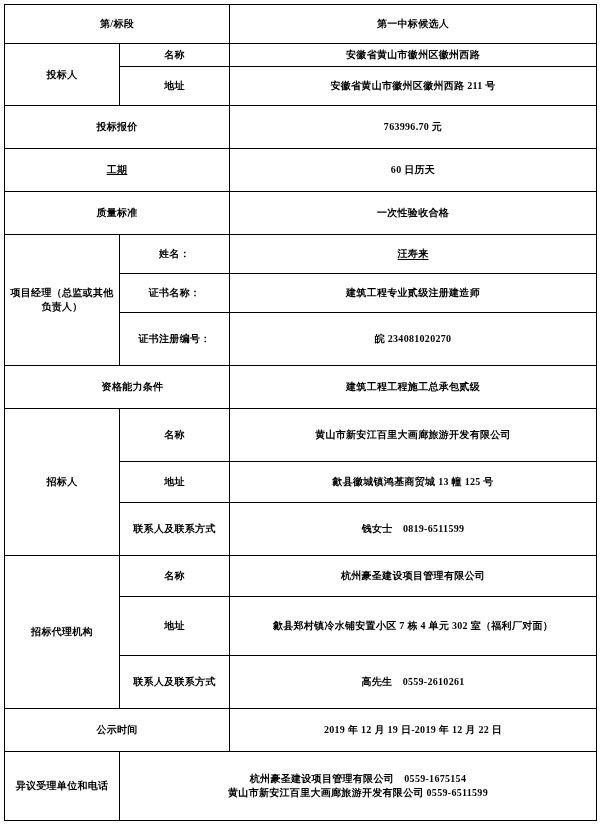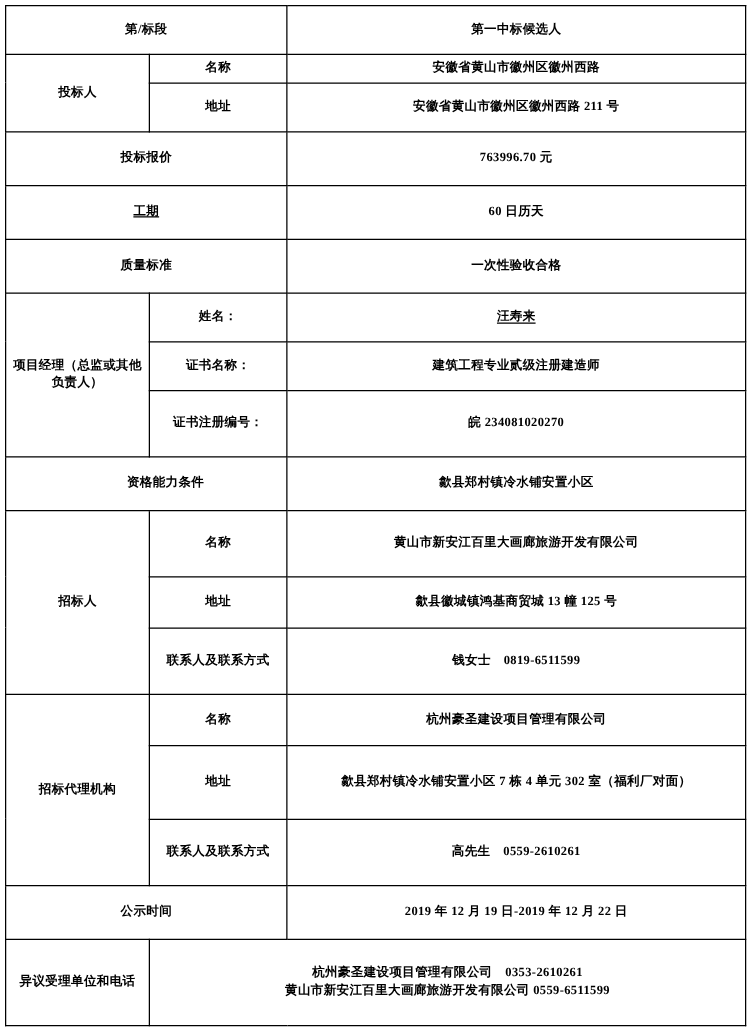--- a/index.html
+++ b/index.html
@@ -118,21 +118,21 @@
         <td class="sub-label" style="height:30px;">证书名称：</td>
         <td class="value-cell">建筑工程专业贰级注册建造师</td>
       </tr>
       <tr>
         <td class="sub-label" style="height:44px;">证书注册编号：</td>
         <td class="value-cell">皖 234081020270</td>
       </tr>
 
       <tr>
         <td class="label-cell" colspan="2" style="height:34px;padding-left:34px;">资格能力条件</td>
-        <td class="value-cell">歙县郑村镇冷水铺安置小区</td>
+        <td class="value-cell">建筑工程工程施工总承包贰级</td>
       </tr>
 
       <tr>
         <td class="label-cell" rowspan="3">招标人</td>
         <td class="sub-label" style="height:44px;">名称</td>
         <td class="value-cell wrap-left">黄山市新安江百里大画廊旅游开发有限公司</td>
       </tr>
       <tr>
         <td class="sub-label" style="height:32px;">地址</td>
         <td class="value-cell">歙县徽城镇鸿基商贸城 13 幢 125 号</td>
@@ -157,19 +157,19 @@
       </tr>
 
       <tr>
         <td class="label-cell" colspan="2" style="height:34px;">公示时间</td>
         <td class="value-cell">2019 年 12 月 19 日-2019 年 12 月 22 日</td>
       </tr>
 
       <tr>
         <td class="label-cell" style="height:60px;border-radius:14px;">异议受理单位和电话</td>
         <td class="value-cell dispute-cell" colspan="2">
-          <span class="dispute-line">杭州豪圣建设项目管理有限公司　0353-2610261</span>
+          <span class="dispute-line">杭州豪圣建设项目管理有限公司　0559-1675154</span>
           <span class="dispute-line">黄山市新安江百里大画廊旅游开发有限公司 0559-6511599</span>
         </td>
       </tr>
     </tbody>
   </table>
 </div>
 
 </body></html>

